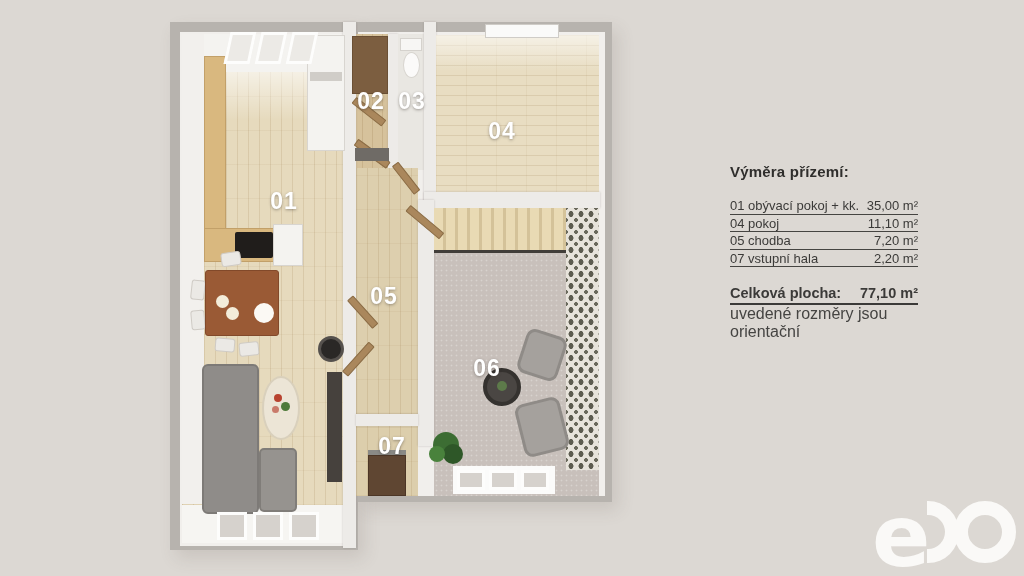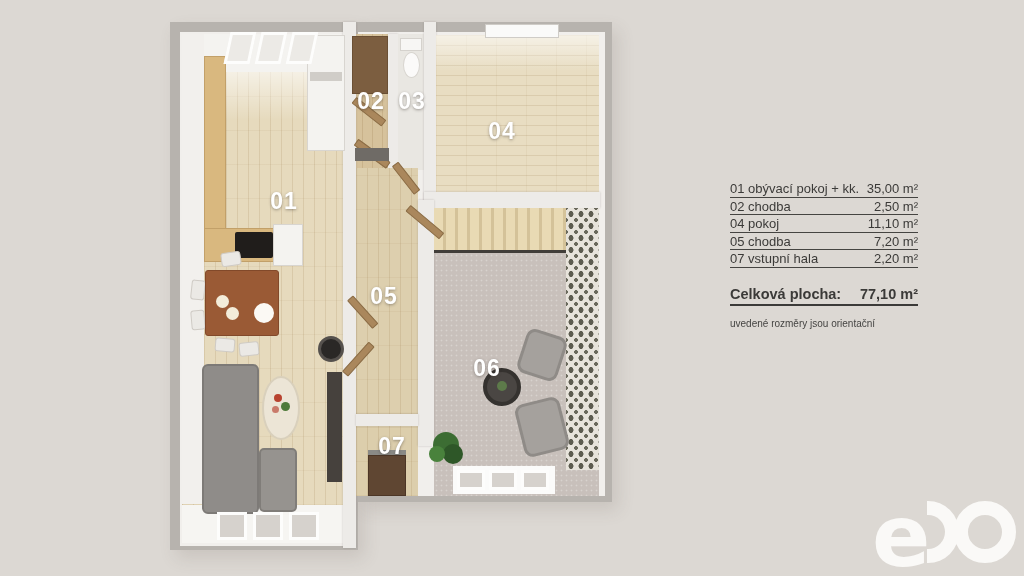--- a/index.html
+++ b/index.html
@@ -35,21 +35,21 @@
      text-shadow:0 1px 3px rgba(60,54,48,.45);letter-spacing:1px;}
 
   
   .legend{position:absolute;left:730px;top:163px;width:188px;color:#3b3a38;}
   .legend-title{font-size:15px;font-weight:bold;color:#2f2e2c;letter-spacing:.2px;}
   .legend-rows{margin-top:19px;}
   .legend-row{display:flex;justify-content:space-between;align-items:flex-end;
      border-bottom:1.5px solid #454441;padding-bottom:1px;margin-bottom:2px;font-size:13px;line-height:13.5px;}
   .legend-total{margin-top:18px;display:flex;justify-content:space-between;font-weight:bold;font-size:14.5px;
      border-bottom:2px solid #3b3a38;padding-bottom:2px;}
-  .legend-disclaimer{font-size:10px;margin-top:12px;color:#454442;}
+  .legend-disclaimer{font-size:16px;margin-top:0;color:#454442;}
 
   
   .logo{position:absolute;left:872px;top:501px;display:flex;align-items:flex-end;}
   .logo-e{font-family:"DejaVu Sans",sans-serif;font-weight:bold;font-size:86px;line-height:54px;color:#faf9f7;}
   .logo-d{width:32px;height:62px;border:14px solid #faf9f7;border-left:0;border-radius:0 34px 34px 0;margin-left:-3px;box-sizing:border-box;}
   .logo-o{width:62px;height:62px;border:14px solid #faf9f7;border-radius:50%;margin-left:-5px;box-sizing:border-box;}
 </style>
 </head>
 <body>
 
@@ -154,28 +154,25 @@
     <div class="room-label" style="left:119px;top:181px;margin-top:12px;">01</div>
     <div class="room-label" style="left:206px;top:93px;">02</div>
     <div class="room-label" style="left:247px;top:93px;">03</div>
     <div class="room-label" style="left:337px;top:123px;">04</div>
     <div class="room-label" style="left:219px;top:288px;">05</div>
     <div class="room-label" style="left:322px;top:360px;">06</div>
     <div class="room-label" style="left:227px;top:438px;">07</div>
   </div>
 
   <div class="legend">
+    <div class="legend-title">Výměra přízemí:</div>
     <div class="legend-rows">
       <div class="legend-row">
         <span>01 obývací pokoj + kk.</span>
         <span>35,00 m²</span>
-      </div>
-      <div class="legend-row">
-        <span>02 chodba</span>
-        <span>2,50 m²</span>
       </div>
       <div class="legend-row">
         <span>04 pokoj</span>
         <span>11,10 m²</span>
       </div>
       <div class="legend-row">
         <span>05 chodba</span>
         <span>7,20 m²</span>
       </div>
       <div class="legend-row">

